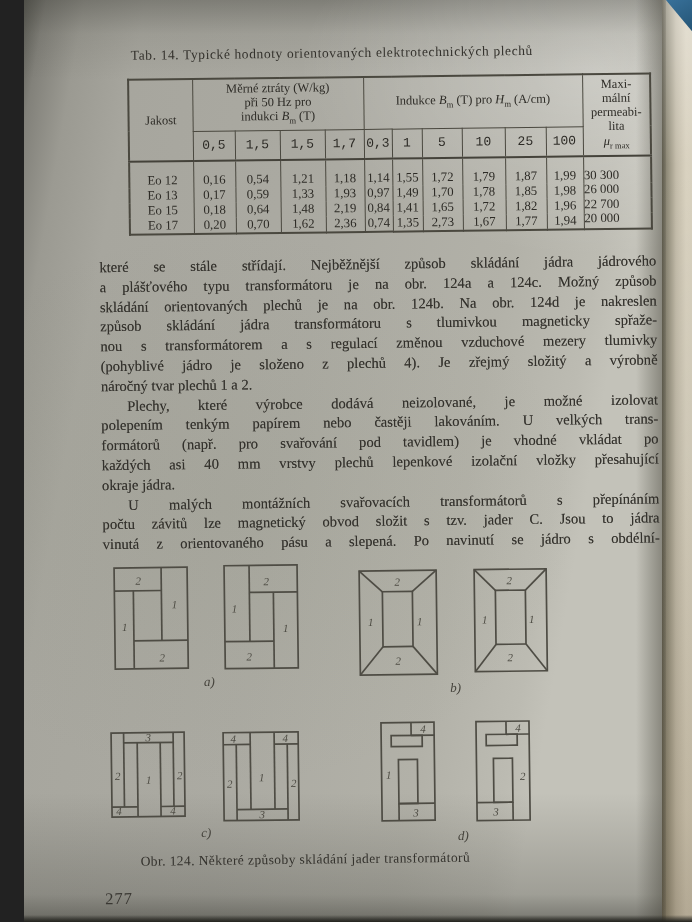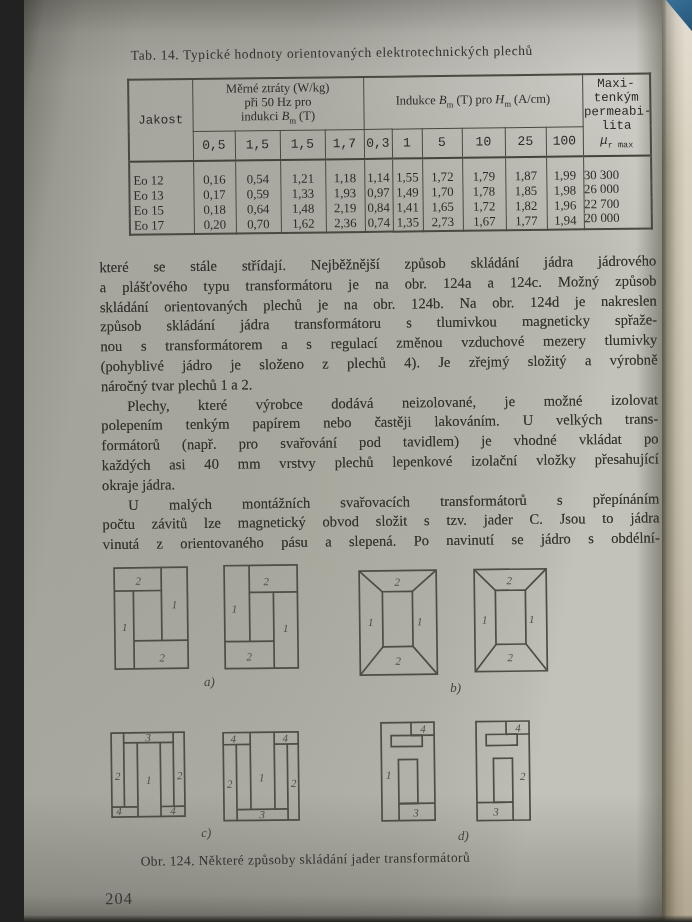--- a/index.html
+++ b/index.html
@@ -30,24 +30,24 @@
   .page-content{position:absolute;left:0;top:0;width:692px;height:922px;
     transform:rotate(-0.7deg);transform-origin:340px 480px;}
   .tab-title{position:absolute;left:112px;top:45px;font-size:13.5px;letter-spacing:0.6px;color:#34322d;}
   
   table.spec{position:absolute;left:108px;top:76px;width:522px;border-collapse:collapse;
     color:#2d2b26;table-layout:fixed;}
   table.spec, table.spec th, table.spec td{border:1px solid #4a483f;}
   table.spec{border-width:2px;}
   table.spec th{font-weight:normal;font-size:12.5px;line-height:14px;padding:2px 1px;text-align:center;vertical-align:middle;}
   table.spec thead tr.subrow th{height:24px;font-size:13px;border-bottom:2px solid #44423a;font-family:Liberation Mono, monospace;}
-  table.spec th.span2{border-bottom:2px solid #44423a;font-family:Liberation Mono, monospace;}
+  table.spec th.span2{border-bottom:2px solid #44423a;}
   table.spec tbody td{border-top:none;border-bottom:none;font-size:12.8px;text-align:center;padding:0;height:15px;vertical-align:top;line-height:15px;}
   table.spec tbody tr.first td{padding-top:11px;}
-  table.spec td.grade{text-align:left;padding-left:3px;}
+  table.spec td.grade{text-align:left;padding-left:17px;}
   table.spec td.perm{vertical-align:top;padding-top:17px;}
   .perm-val{height:14.5px;line-height:14px;font-size:12.8px;text-align:left;}
   table.spec sub{font-size:8.5px;}
   .mu-line{margin-top:1px;font-size:12.5px;}
   
   .bodytext{position:absolute;left:78px;top:255px;width:557px;font-size:14.6px;color:#33312c;
     text-shadow:0 0 0.5px rgba(51,49,44,0.55);}
   .line{height:19.8px;line-height:19.8px;text-align:justify;text-align-last:justify;white-space:nowrap;}
   .line.end{text-align-last:left;}
   .line.indent{text-indent:26px;}
@@ -92,21 +92,21 @@
           <th colspan="4">
             <span>Měrné ztráty (W/kg)</span><br>
             <span>při 50 Hz pro</span><br>
             <span>indukci </span><i>B</i><sub>m</sub><span> (T)</span>
           </th>
           <th colspan="6">
             <span>Indukce </span><i>B</i><sub>m</sub><span> (T) pro </span><i>H</i><sub>m</sub><span> (A/cm)</span>
           </th>
           <th rowspan="2" class="span2">
             <span>Maxi-</span><br>
-            <span>tenkým</span><br>
+            <span>mální</span><br>
             <span>permeabi-</span><br>
             <span>lita</span>
             <div class="mu-line"><i>μ</i><sub>r max</sub></div>
           </th>
         </tr>
         <tr class="subrow">
           <th>0,5</th>
           <th>1,5</th>
           <th>1,5</th>
           <th>1,7</th>
@@ -310,17 +310,17 @@
         <text x="20" y="95">3</text>
       </svg>
 
       <div class="grp-label" style="left:168px;top:672px">a)</div>
       <div class="grp-label" style="left:414px;top:681px">b)</div>
       <div class="grp-label" style="left:163px;top:823px">c)</div>
       <div class="grp-label" style="left:420px;top:829px">d)</div>
     </div>
 
     <div class="fig-caption">Obr. 124. Některé způsoby skládání jader transformátorů</div>
-    <div class="page-num">204</div>
+    <div class="page-num">277</div>
   </div>
 
   <div class="bottom-edge"></div>
 </div>
 
 </body></html>

